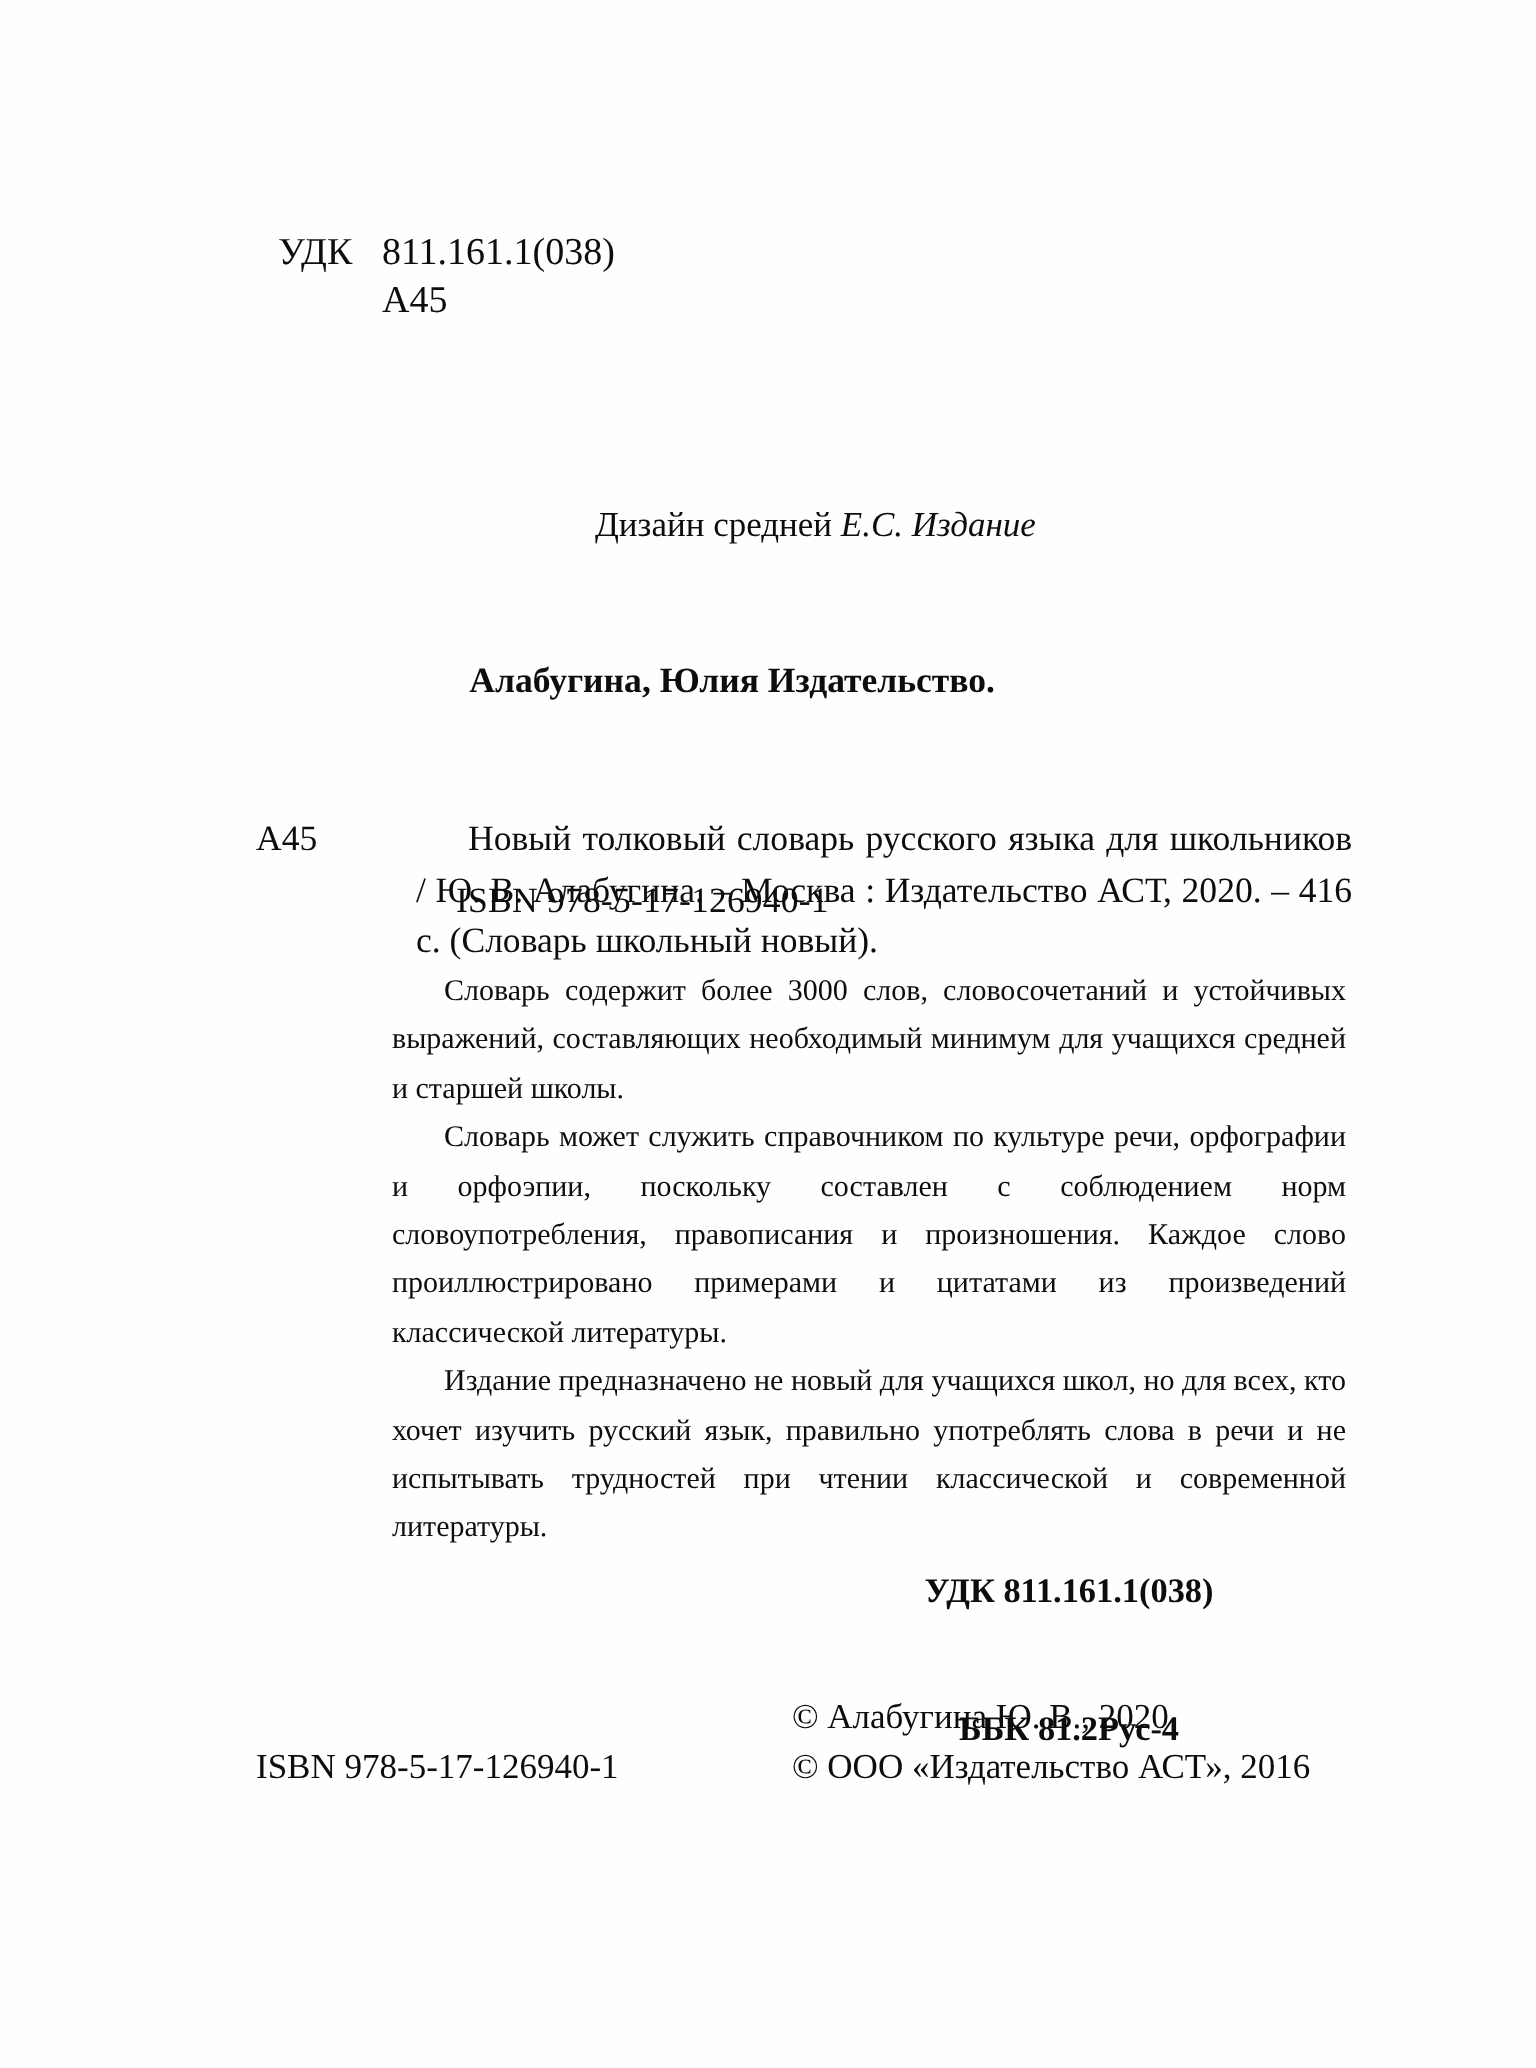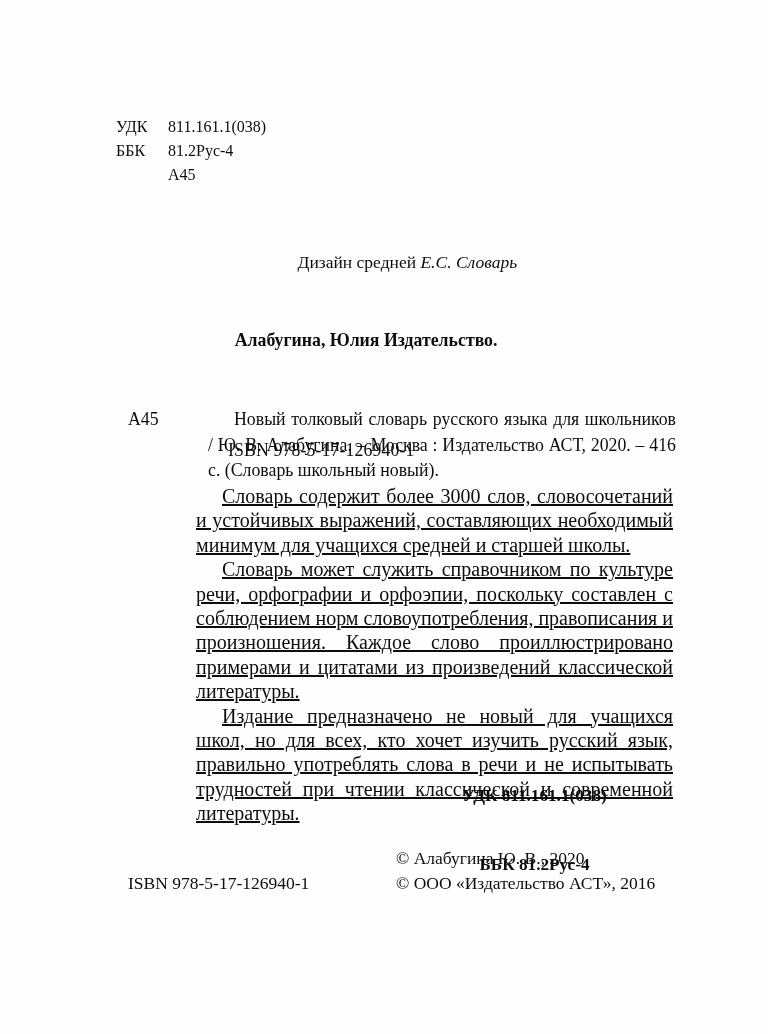--- a/index.html
+++ b/index.html
@@ -18,23 +18,23 @@
 
   .page {
     position: absolute;
     inset: 0;
     background: #fefefe;
   }
 
   
   .class-block {
     position: absolute;
-    left: 116px;
+    left: 139px;
     top: 115px;
-    font-size: 16px;
+    font-size: 19px;
     line-height: 24px;
   }
   .class-row {
     display: flex;
     white-space: pre;
   }
   .class-label {
     width: 52px;
     flex: 0 0 52px;
   }
@@ -101,24 +101,23 @@
     letter-spacing: 0.1px;
     white-space: pre;
   }
 
   
   .annotation {
     position: absolute;
     left: 196px;
     top: 484px;
     width: 477px;
-    font-size: 20px;
+    font-size: 15px;
     line-height: 24.4px;
     text-align: justify;
-    text-decoration: underline;
   }
   .annotation p {
     margin: 0;
     text-indent: 26px;
     text-align: justify;
   }
 
   
   .class-bold {
     position: absolute;
@@ -160,32 +159,28 @@
 </head>
 <body>
 
 <div class="page">
 
   <div class="class-block">
     <div class="class-row">
       <span class="class-label">УДК</span>
       <span class="class-value">811.161.1(038)</span>
     </div>
-    <div class="class-row">
-      <span class="class-label">ББК</span>
-      <span class="class-value">81.2Рус-4</span>
-    </div>
     <div class="class-row class-row-code">
       <span class="class-label"></span>
       <span class="class-value">А45</span>
     </div>
   </div>
 
   <div class="cover-credit">
-    <span>Дизайн средней </span><span class="name">Е.С. Словарь</span>
+    <span>Дизайн средней </span><span class="name">Е.С. Издание</span>
   </div>
 
   <div class="biblio">
     <div class="biblio-author">
       <span class="surname">Алабугина</span><span>, Юлия Издательство.</span>
     </div>
     <div class="biblio-body-wrap">
       <span class="biblio-sigla">А45</span>
       <div class="biblio-text">Новый толковый словарь русского языка для школьников / Ю. В. Алабугина. – Москва : Издательство АСТ, 2020. – 416 с. (Словарь школьный новый).</div>
     </div>

